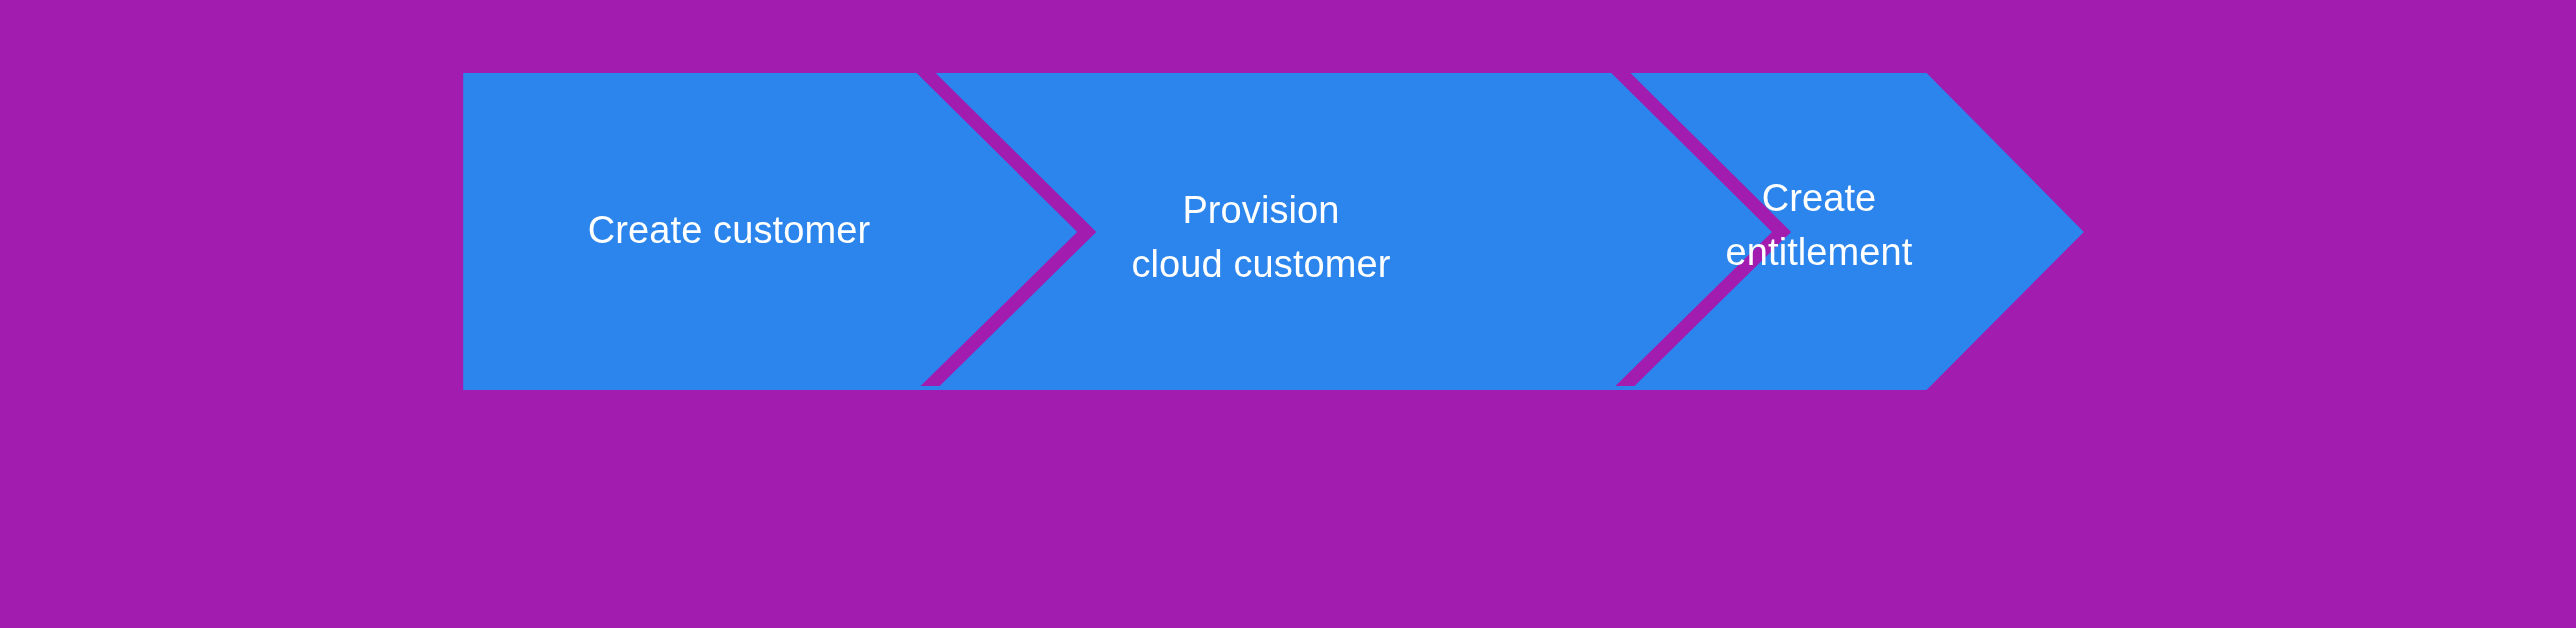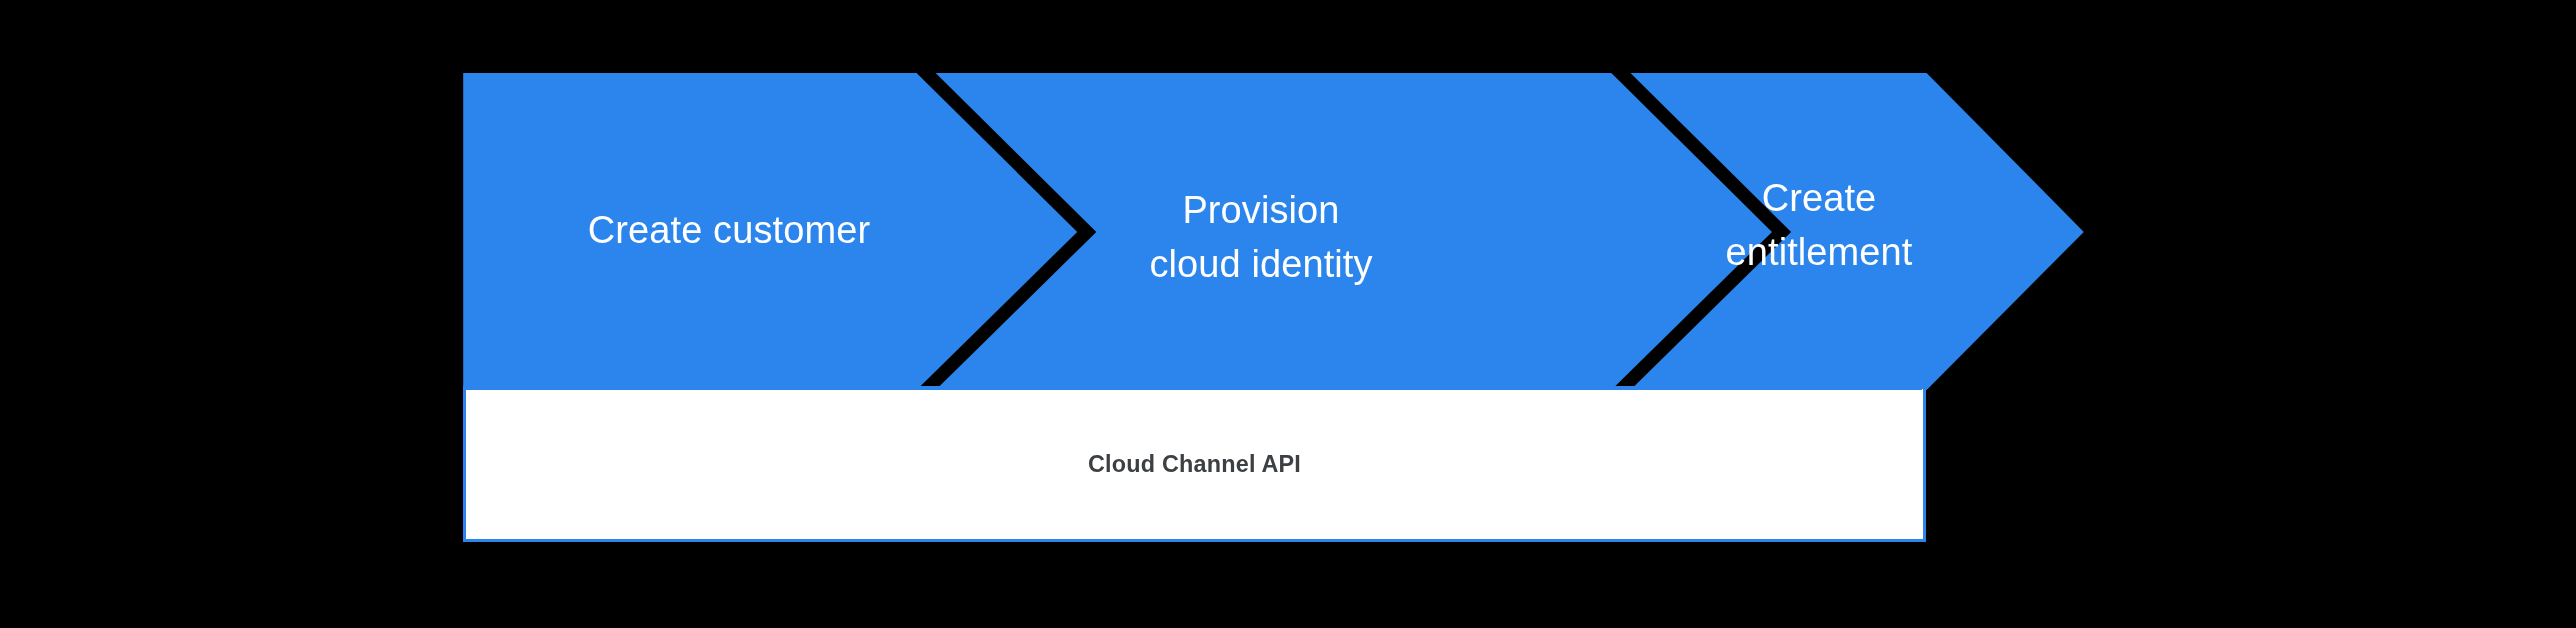--- a/index.html
+++ b/index.html
@@ -11,21 +11,21 @@
     width: 2576px;
     height: 629px;
     font-family: "Liberation Sans", sans-serif;
     -webkit-font-smoothing: antialiased;
   }
 
   #canvas {
     position: relative;
     width: 2576px;
     height: 629px;
-    background: #000000;
+    background: #a21caf;
     overflow: hidden;
   }
 
   
   #process-flow {
     position: absolute;
     left: 463px;
     top: 73px;
     width: 1621px;   
     height: 317px;   
@@ -113,25 +113,22 @@
 
       <polygon points="544,0 1322,0 1507,183 1322,365 544,365 729,183" fill="#2b85ec"></polygon>
 
       <polygon points="1344,0 1685,0 1866,183 1685,365 1344,365 1529,183" fill="#2b85ec"></polygon>
     </svg>
   </div>
 
   <div class="step-label" id="step-label-0">Create customer</div>
 
   <div class="step-label" id="step-label-1">Provision
-cloud identity</div>
+cloud customer</div>
 
   <div class="step-label" id="step-label-2">Create
 entitlement</div>
 
-  <div id="api-bar">
-    <span id="api-bar-label">Cloud Channel API</span>
-  </div>
 
   <div id="band-overlap"></div>
 
 </div>
 
 
 </body></html>

